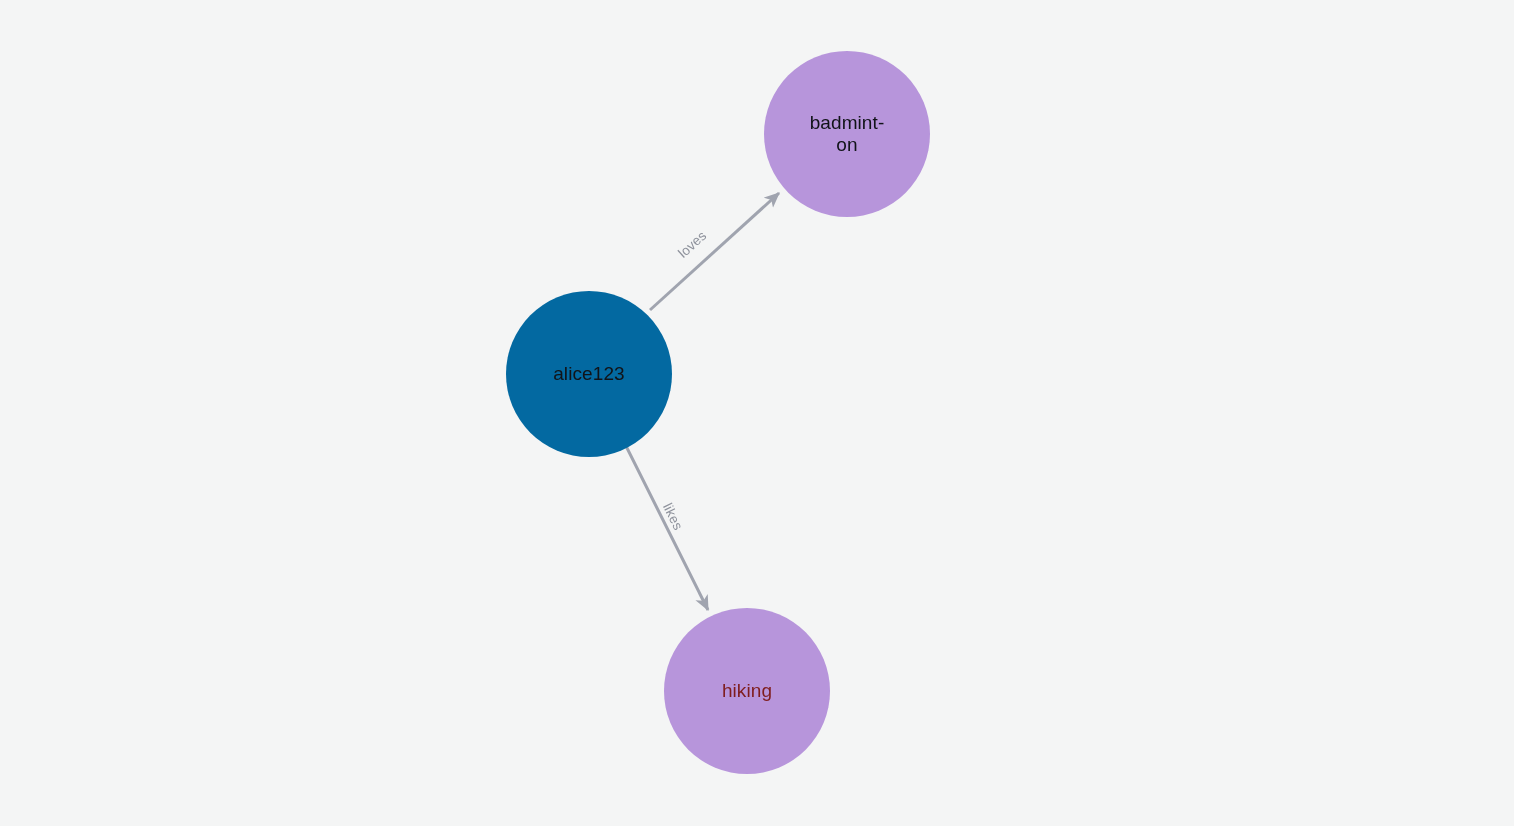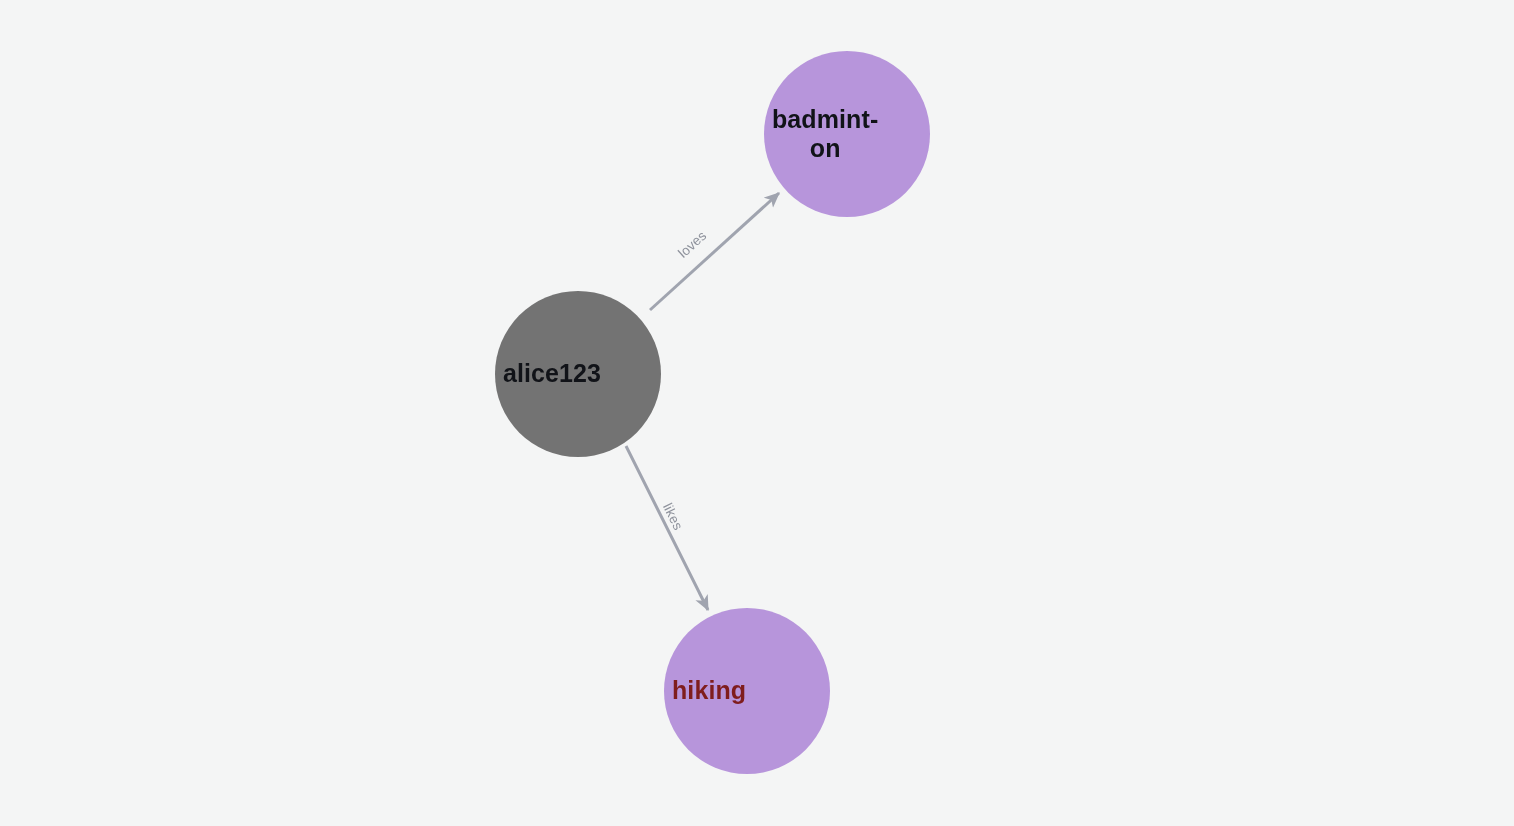--- a/index.html
+++ b/index.html
@@ -24,30 +24,29 @@
     left: 0;
     top: 0;
     width: 1514px;
     height: 826px;
   }
   .graph-node {
     position: absolute;
     border-radius: 50%;
     display: flex;
     align-items: center;
-    justify-content: flex-start;
+    justify-content: center;
     box-sizing: border-box;
     text-align: center;
     line-height: 1.17;
     color: #111318;
-    font-size: 25px;
+    font-size: 19px;
     font-family: "Liberation Sans", sans-serif;
     user-select: none;
     padding: 0 8px;
-    font-weight: bold;
   }
   .node-label {
     display: block;
     white-space: pre-line;
     letter-spacing: 0.1px;
   }
   .edge-label {
     font-size: 13.5px;
     fill: #8e929c;
     font-family: "Liberation Sans", sans-serif;
@@ -70,21 +69,21 @@
       <line class="edge-line" id="edge-line-0" stroke="#a0a4af" stroke-width="3" stroke-linecap="butt" marker-end="url(#arrowhead)" x1="650" y1="310" x2="779" y2="193"></line>
       <text class="edge-label" id="edge-label-0" text-anchor="middle" dominant-baseline="middle" x="693" y="245" fill="#8e929c" transform="rotate(-42 693 245)">loves</text>
     </g>
 
     <g>
       <line class="edge-line" id="edge-line-1" stroke="#a0a4af" stroke-width="3" stroke-linecap="butt" marker-end="url(#arrowhead)" x1="626" y1="446" x2="708" y2="610"></line>
       <text class="edge-label" id="edge-label-1" text-anchor="middle" dominant-baseline="middle" x="672" y="517" fill="#8e929c" transform="rotate(64 672 517)">likes</text>
     </g>
   </svg>
 
-  <div class="graph-node" id="node-0" style="left: 495px; top: 291px; width: 166px; height: 166px; background: #737373; color: rgb(17, 19, 24);">
+  <div class="graph-node" id="node-0" style="left: 506px; top: 291px; width: 166px; height: 166px; background: #0369a1; color: rgb(17, 19, 24);">
     <span class="node-label">alice123</span>
   </div>
 
   <div class="graph-node" id="node-1" style="left: 764px; top: 51px; width: 166px; height: 166px; background: rgb(183, 149, 219); color: rgb(17, 19, 24);">
     <span class="node-label">badmint-
 on</span>
   </div>
 
   <div class="graph-node" id="node-2" style="left: 664px; top: 608px; width: 166px; height: 166px; background: rgb(183, 149, 219); color: #7f1d1d;">
     <span class="node-label">hiking</span>

